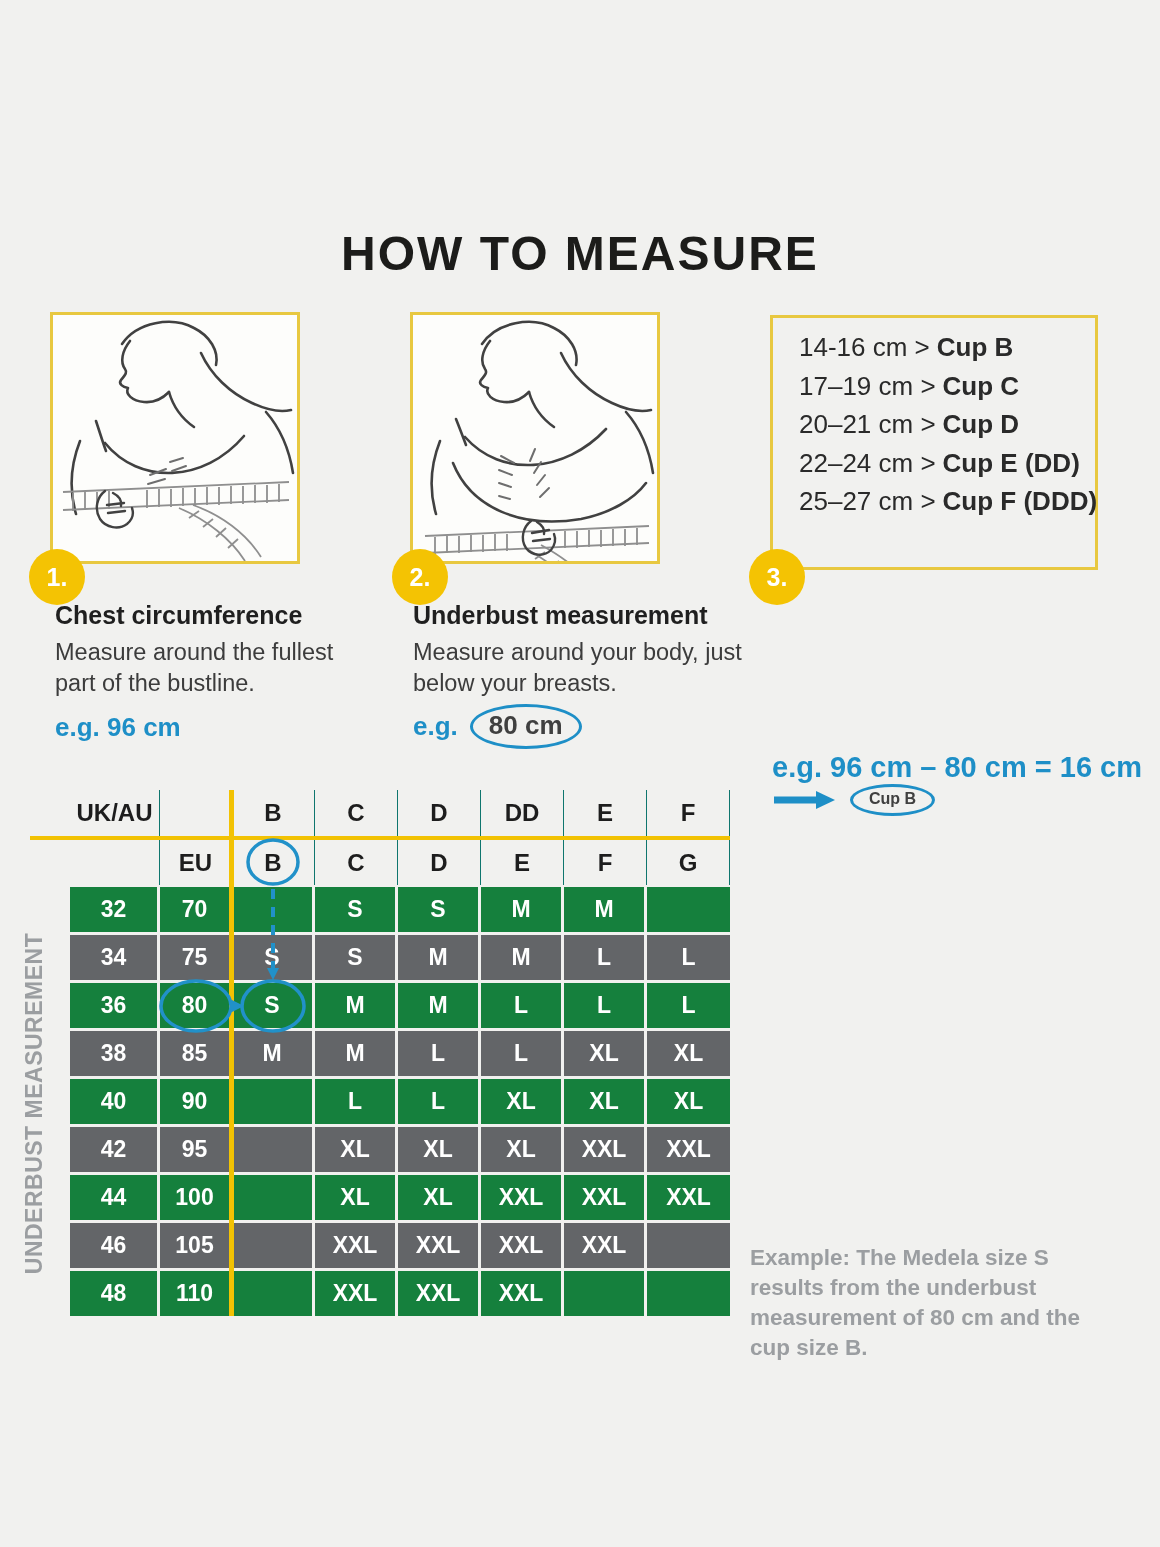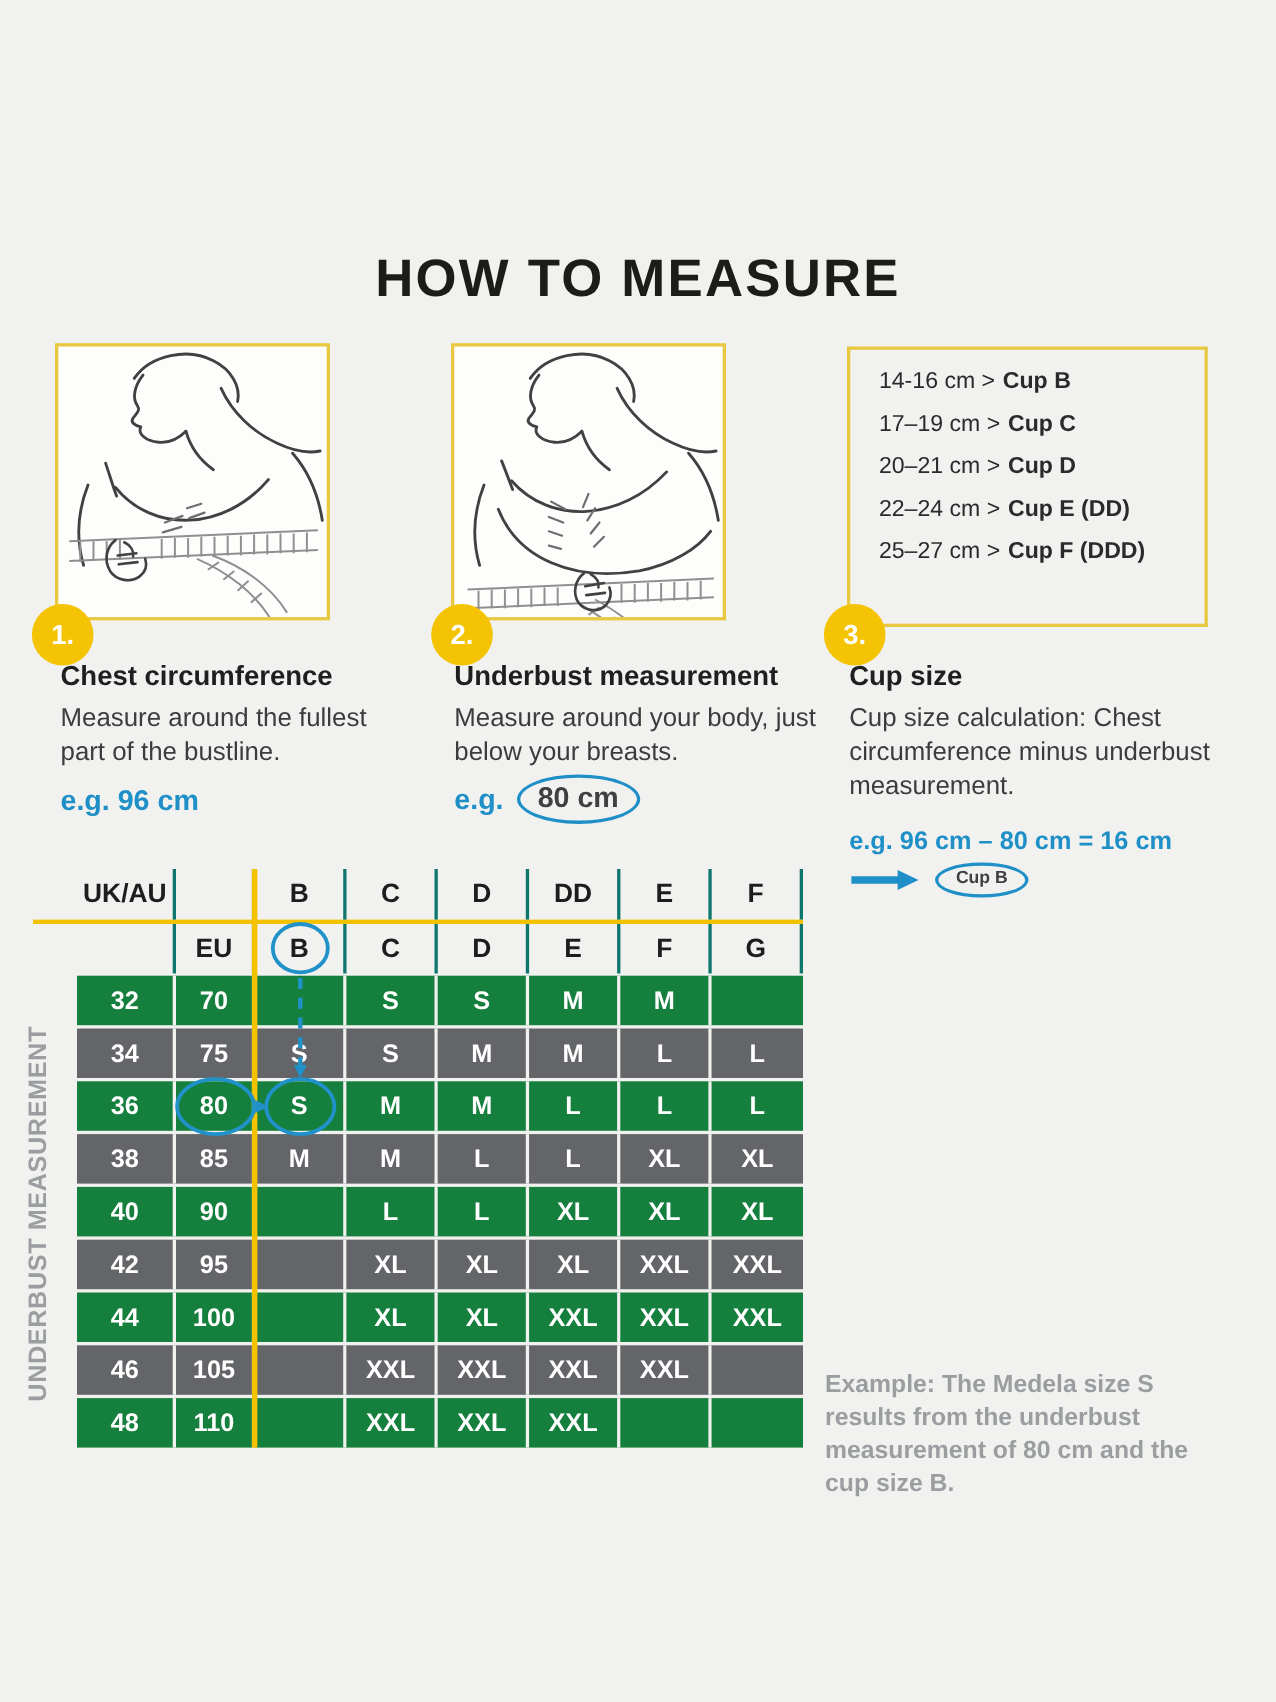--- a/index.html
+++ b/index.html
@@ -9,53 +9,53 @@
   .title{position:absolute;top:226px;left:0;width:100%;text-align:center;
          font-size:48px;font-weight:700;letter-spacing:2px;color:#1c1c1a;margin:0;}
 
   .illus-box{position:absolute;width:244px;height:246px;background:#fdfdfb;border:3px solid #e8c840;}
   .box1{left:50px;top:312px;}
   .box2{left:410px;top:312px;}
   .illus-box svg{width:100%;height:100%;display:block;}
 
   .cup-box{position:absolute;left:770px;top:315px;width:296px;height:231px;
            border:3px solid #e8c840;padding:10px 0 8px 26px;}
-  .cup-line{font-size:21px;line-height:38.5px;color:#2a2a2a;white-space:nowrap;}
+  .cup-line{font-size:26px;line-height:38.5px;color:#2a2a2a;white-space:nowrap;}
   .cup-line .cup{font-weight:700;margin-left:7px;}
 
   .step-circle{position:absolute;width:56px;height:56px;border-radius:50%;background:#f4c303;
                color:#fff;font-weight:700;font-size:25px;display:flex;align-items:center;
                justify-content:center;z-index:2;}
   .c1{left:29px;top:549px;} .c2{left:392px;top:549px;} .c3{left:749px;top:549px;}
 
   .step-text{position:absolute;}
   .step-text h2{margin:0 0 7px;font-size:25px;font-weight:700;color:#1f1f1f;}
   .step-text p{margin:0;font-size:23.5px;line-height:31px;color:#3c3c3c;}
   .s1{left:55px;top:601px;width:318px;}
   .s2{left:413px;top:601px;width:332px;}
   .s3{left:772px;top:601px;width:368px;}
 
   .example{position:absolute;color:#1e8fc7;font-weight:700;font-size:26px;white-space:nowrap;}
   .e1{left:55px;top:712px;}
   .e2{left:413px;top:704px;display:flex;align-items:center;gap:12px;}
-  .e3{left:772px;top:751px;font-size:23px;}
+  .e3{left:772px;top:751px;font-size:29px;}
   .oval{display:inline-block;border:3.5px solid #1e8fc7;border-radius:50%;
         padding:3px 16px 5px;color:#404040;font-weight:700;}
   .r3{position:absolute;left:772px;top:784px;display:flex;align-items:center;gap:14px;}
 
   .axis-label{position:absolute;left:14px;top:888px;width:42px;height:430px;
               display:flex;align-items:center;justify-content:center;}
   .axis-label span{transform:rotate(-90deg);white-space:nowrap;font-size:23px;font-weight:700;
                    letter-spacing:0.5px;color:#9b9ea1;}
 
   .size-table{position:absolute;left:70px;top:790px;width:660px;}
   .hdr{display:grid;grid-template-columns:90px 72px repeat(6,1fr);}
   .hdr1{height:46px;} .hdr2{height:45px;}
   .hcell{display:flex;align-items:center;justify-content:center;font-weight:700;
-         font-size:24px;color:#1d1d1d;border-right:3px solid #0f766e;}
+         font-size:24px;color:#1d1d1d;border-right:1px solid #0f766e;}
   .gold-h{height:4px;width:700px;margin-left:-40px;background:#f2c203;}
   .tbody{margin-top:2px;}
   .srow{display:grid;grid-template-columns:90px 72px repeat(6,1fr);height:45px;margin-bottom:3px;}
   .srow:last-child{margin-bottom:0;}
   .scell{display:flex;align-items:center;justify-content:center;font-weight:700;
          font-size:23px;color:#fff;border-right:3px solid #f1f1ef;}
   .scell:last-child{border-right:none;}
   .light .scell{background:#15803d;}
   .dark  .scell{background:#636568;}
   .gold-v{position:absolute;left:159px;top:0;width:5px;height:526px;background:#f2c203;z-index:3;}
@@ -164,24 +164,20 @@
 
   <div class="step-text s2">
     <h2>Underbust measurement</h2>
     <p>Measure around your body, just below your breasts.</p>
   </div>
   <div class="example e2">
     <span>e.g.</span>
     <span class="oval">80 cm</span>
   </div>
 
-  <div class="step-text s3">
-    <h2>Cup size</h2>
-    <p>Cup size calculation: Chest circumference minus underbust measurement.</p>
-  </div>
   <div class="example e3">e.g. 96 cm – 80 cm = 16 cm</div>
   <div class="r3">
     <svg width="64" height="20" viewBox="0 0 64 20">
       <line x1="2" y1="10" x2="46" y2="10" stroke="#1e8fc7" stroke-width="7"></line>
       <polygon points="44,1 63,10 44,19" fill="#1e8fc7"></polygon>
     </svg>
     <span class="oval">Cup B</span>
   </div>
 
   <div class="axis-label">

